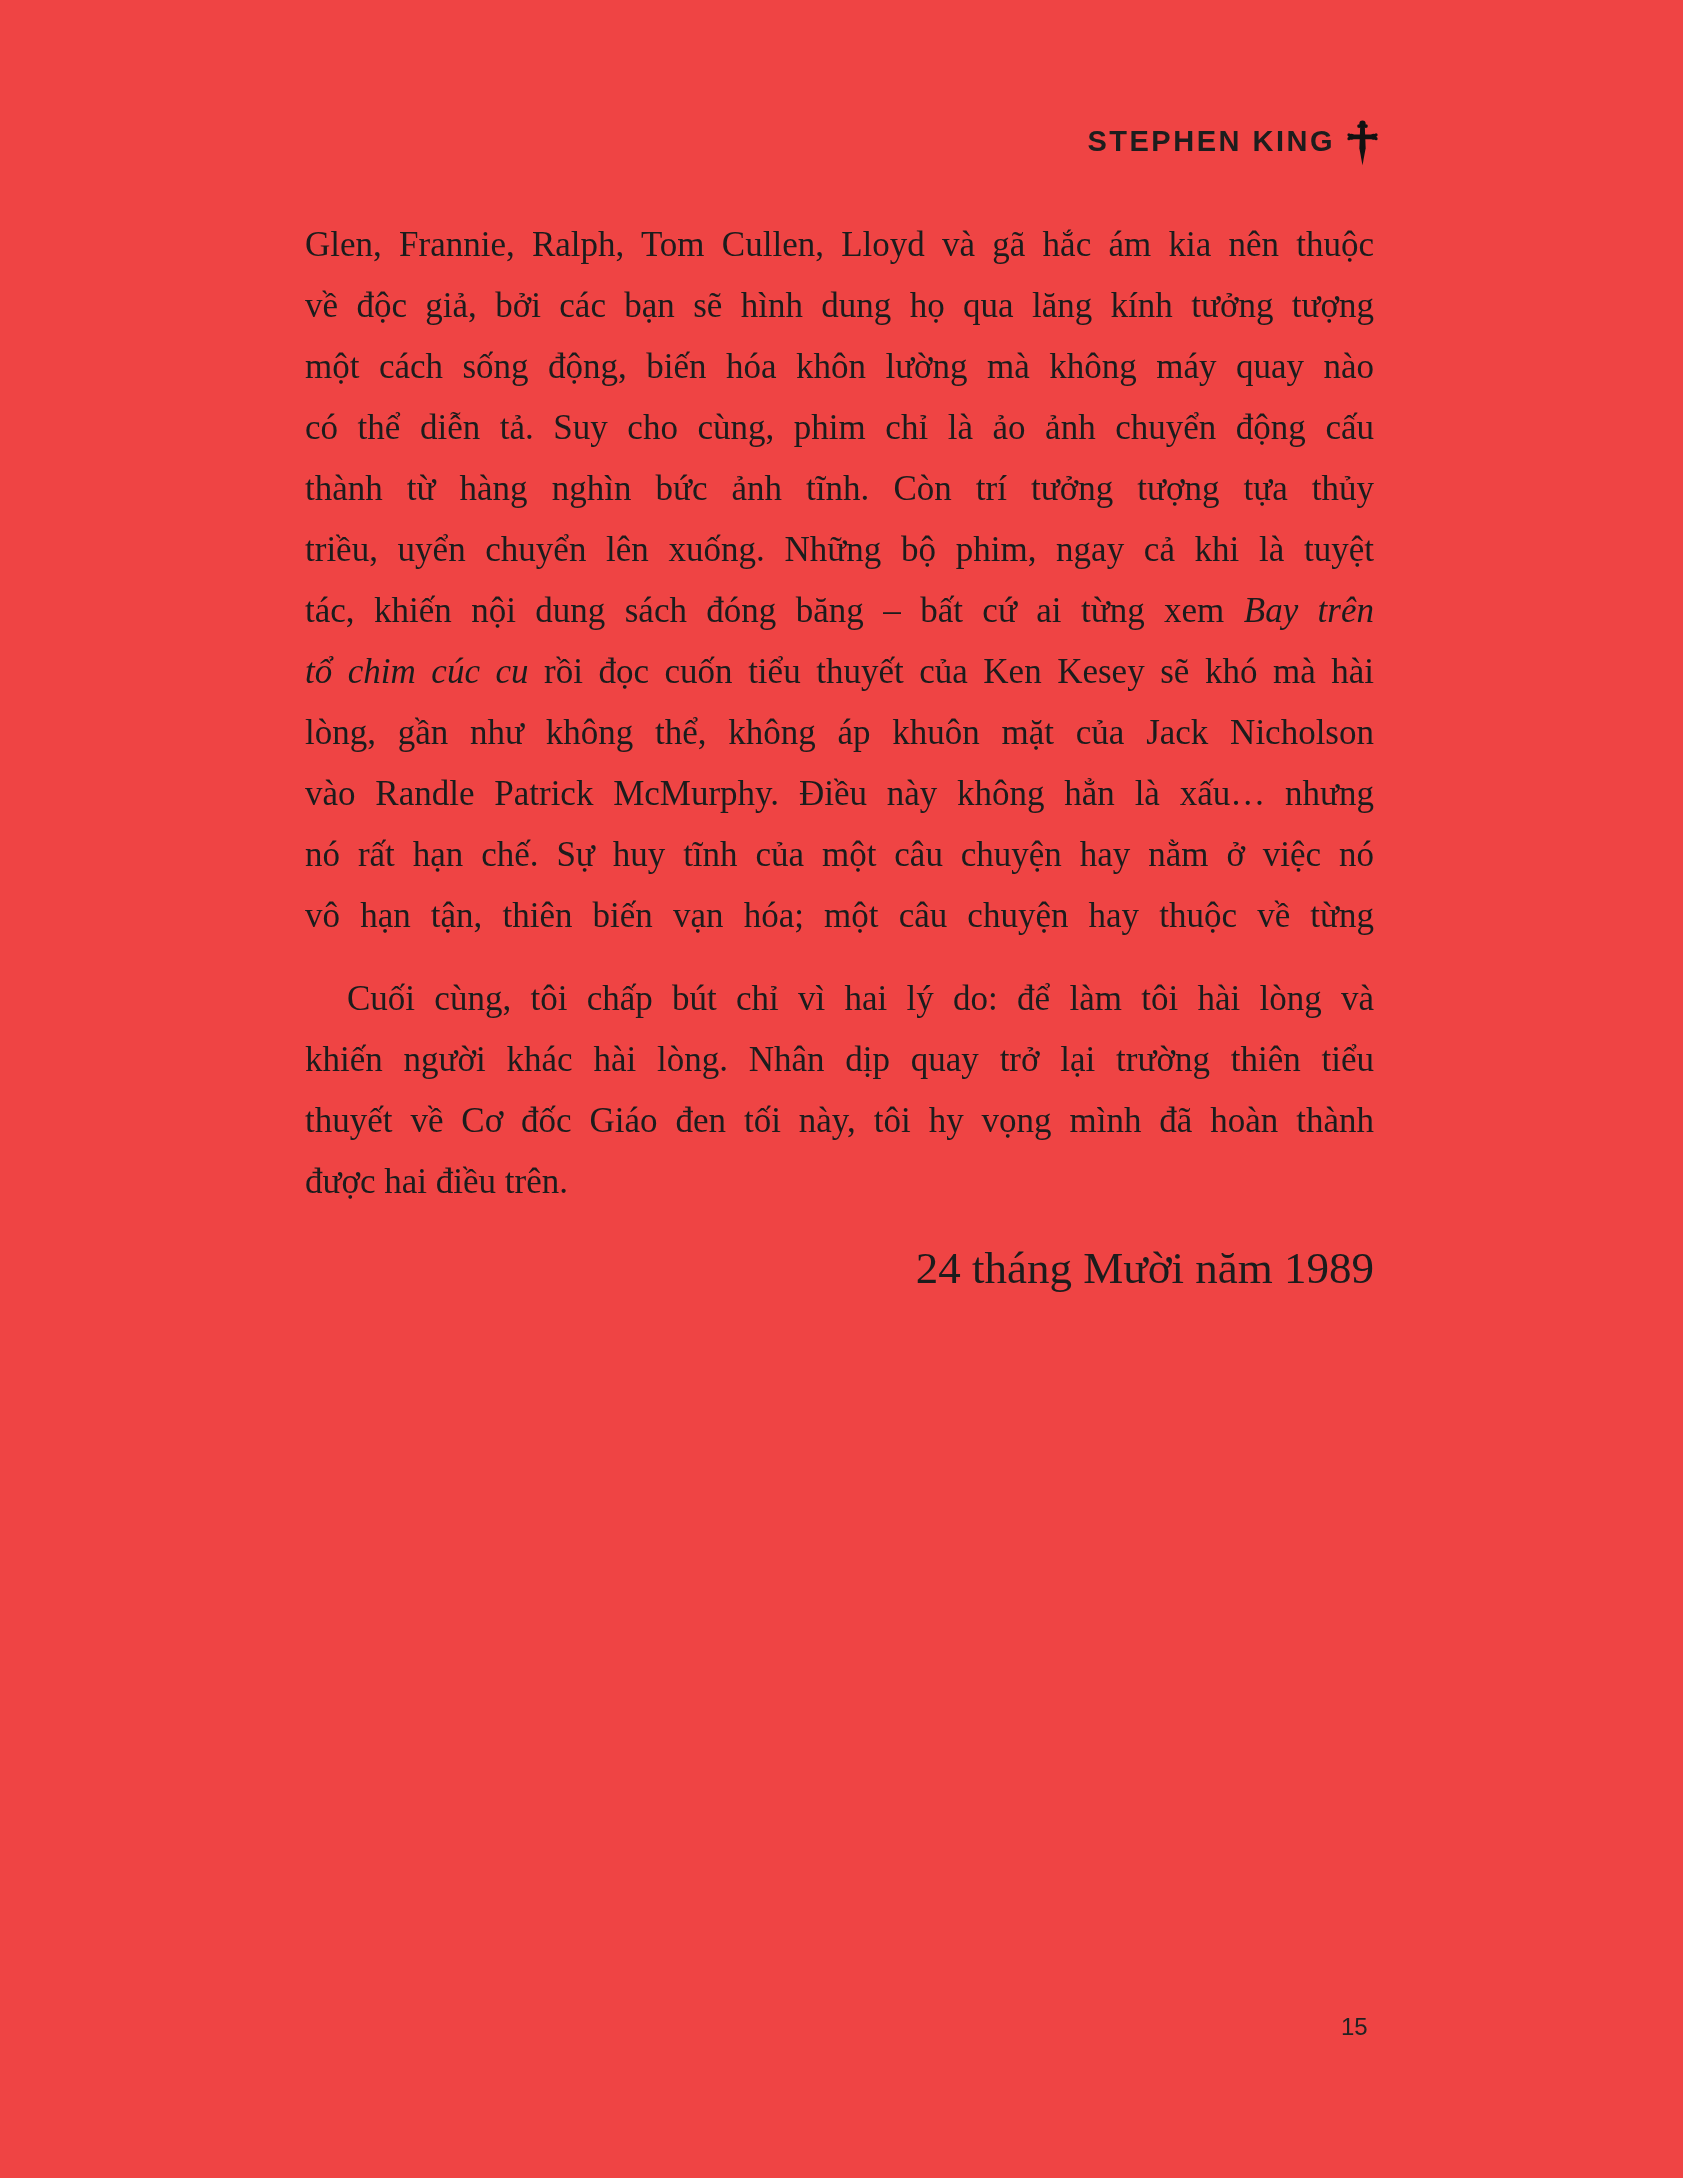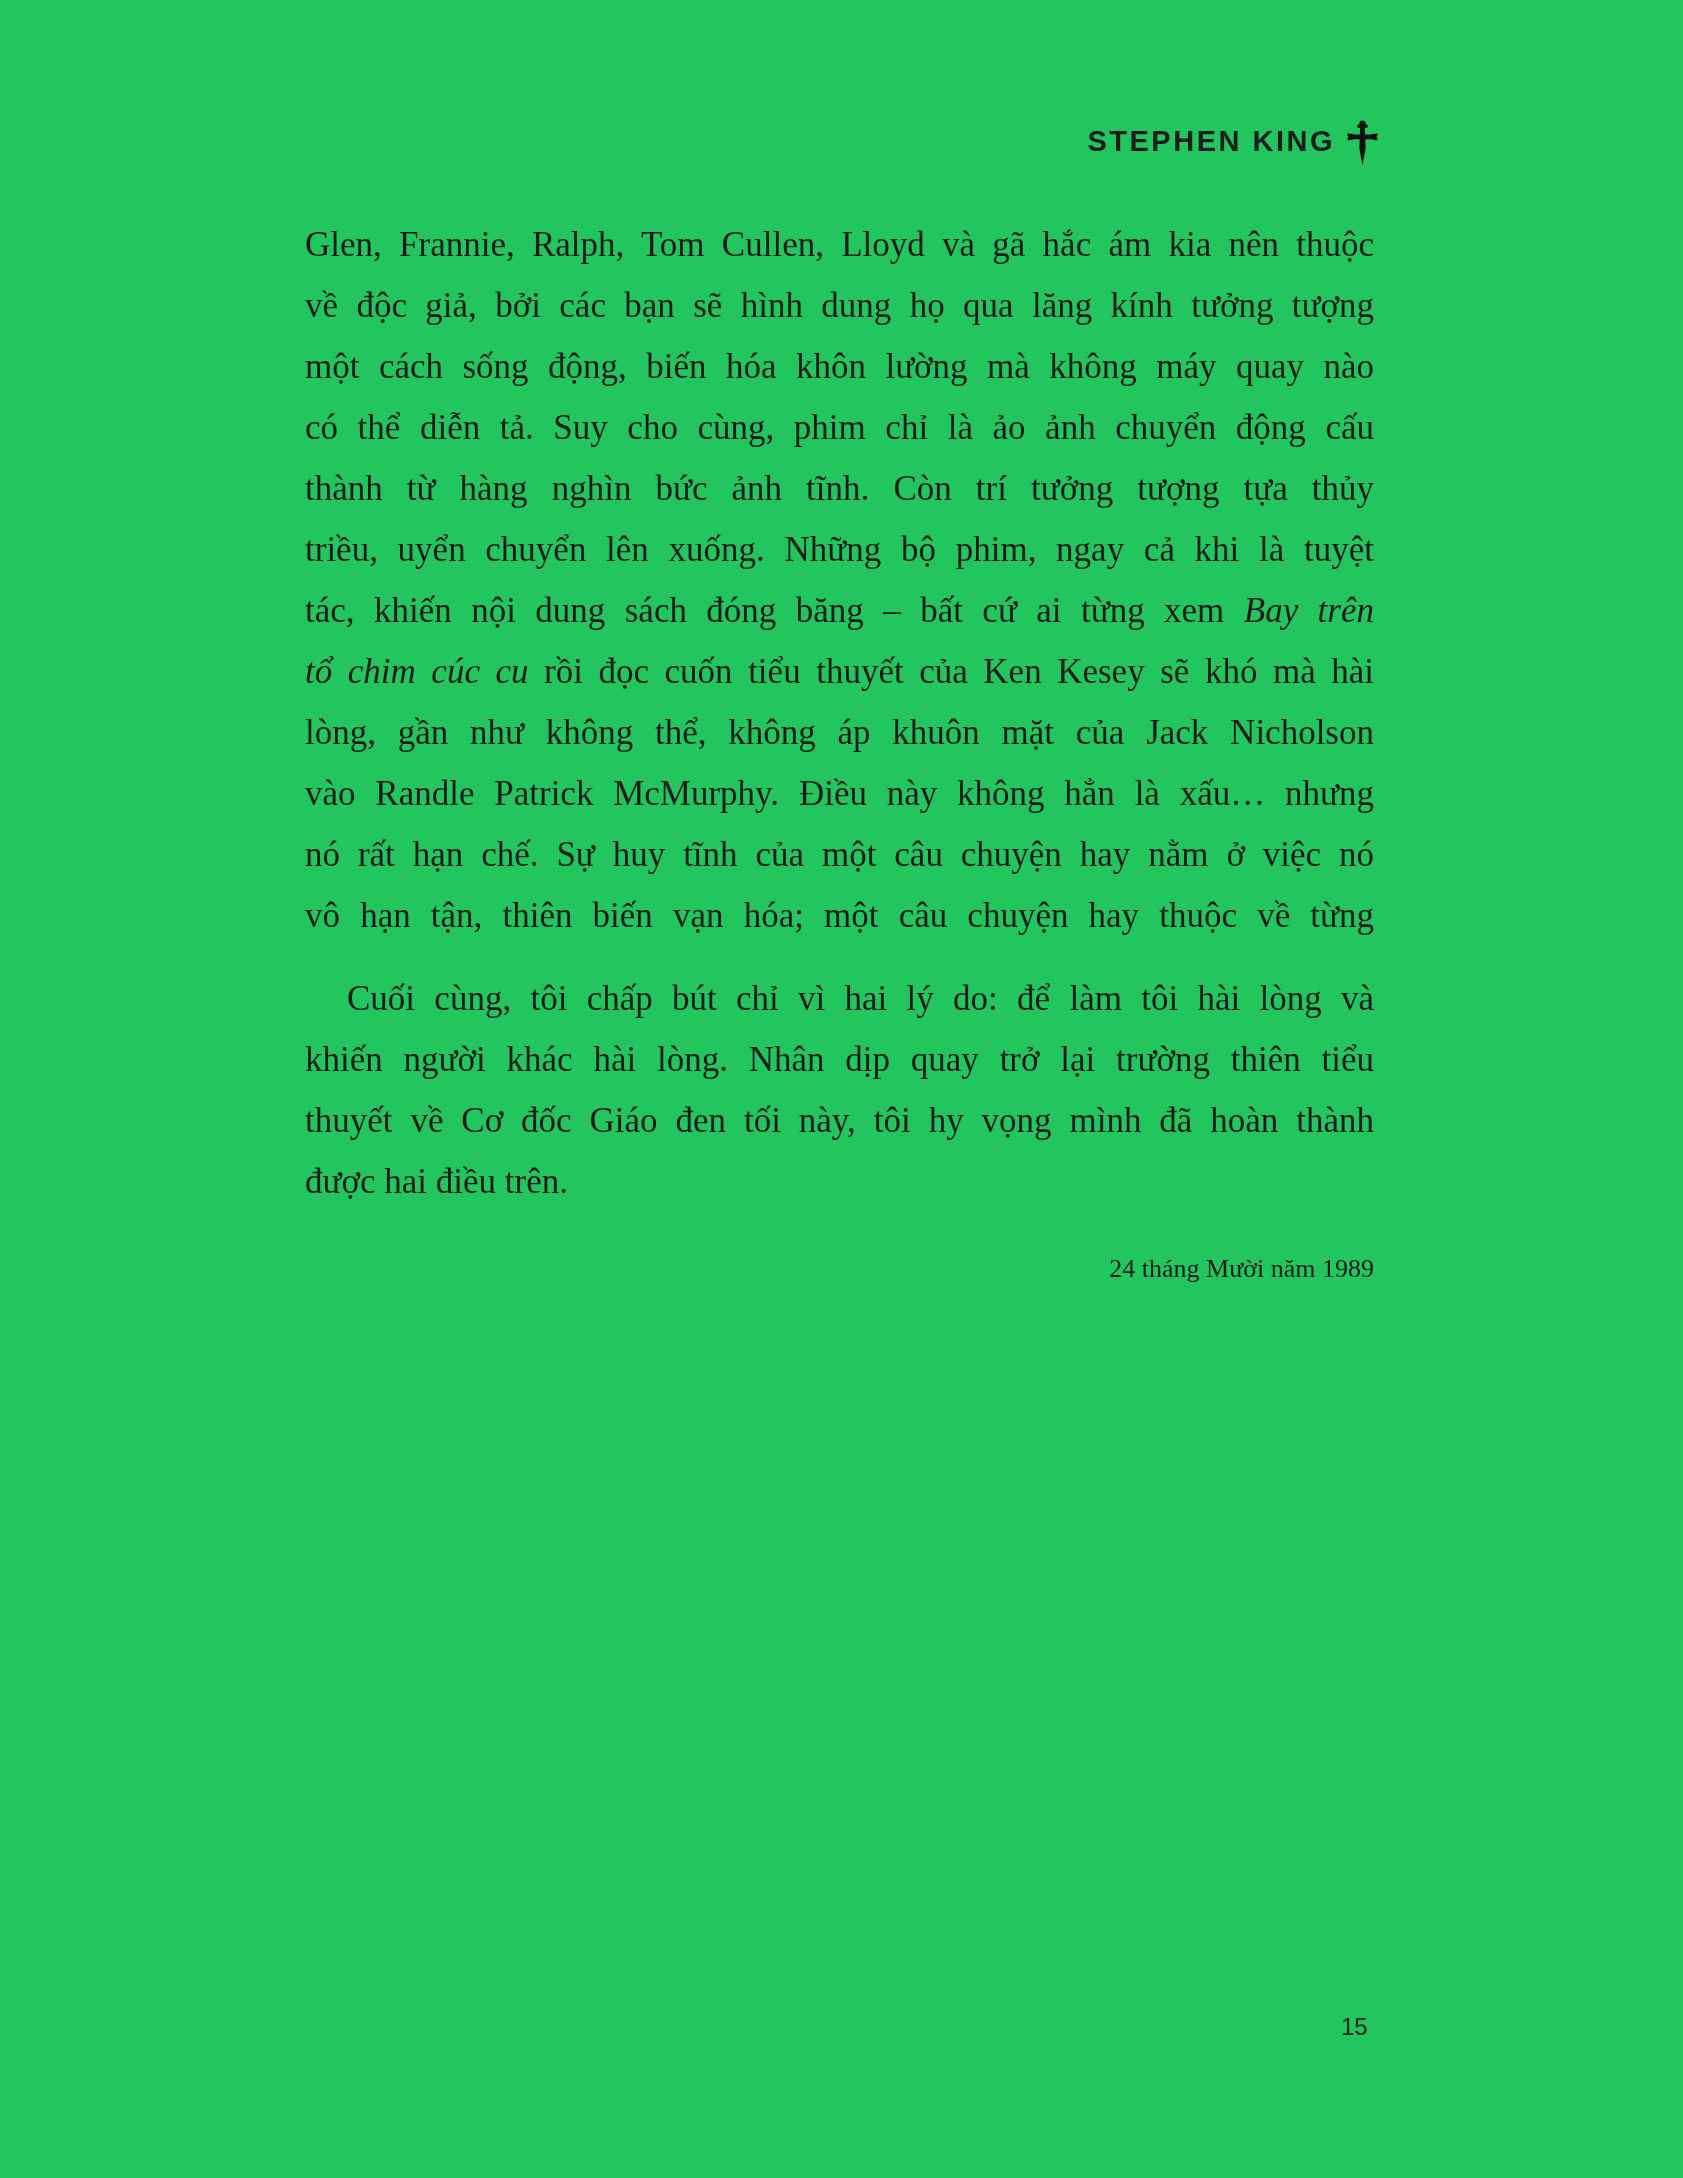--- a/index.html
+++ b/index.html
@@ -4,21 +4,21 @@
 <style>
   html, body { margin: 0; padding: 0; }
   body {
     width: 1683px; height: 2178px;
     background: #ffffff;
     font-family: "Liberation Serif", serif;
     color: #1a1a1a;
     position: relative;
     overflow: hidden;
   }
-  .page { position: absolute; inset: 0; background: #22c55e; }
+  .page { position: absolute; inset: 0; background: #ef4444; }
 
   
   .running-head {
     position: absolute;
     top: 115px; right: 305px;
     display: flex; align-items: center; gap: 12px;
   }
   .author {
     font-family: "Liberation Sans", sans-serif;
     font-size: 29px;
@@ -39,21 +39,21 @@
   }
   .line { text-align: justify; text-align-last: justify; }
   .line.last { text-align: left; text-align-last: left; }
   .line.indent { text-indent: 42px; }
   .para2 { margin-top: 22px; }
   .em { font-style: italic; margin-top: 9px; }
 
   .dateline {
     margin-top: 26px;
     text-align: right;
-    font-size: 26px;
+    font-size: 45px;
     line-height: 61px;
     color: #1c1c1c;
   }
 
   
   .folio {
     position: absolute;
     left: 1341px; top: 2013px;
     font-family: "Liberation Sans", sans-serif;
     font-size: 24px;

